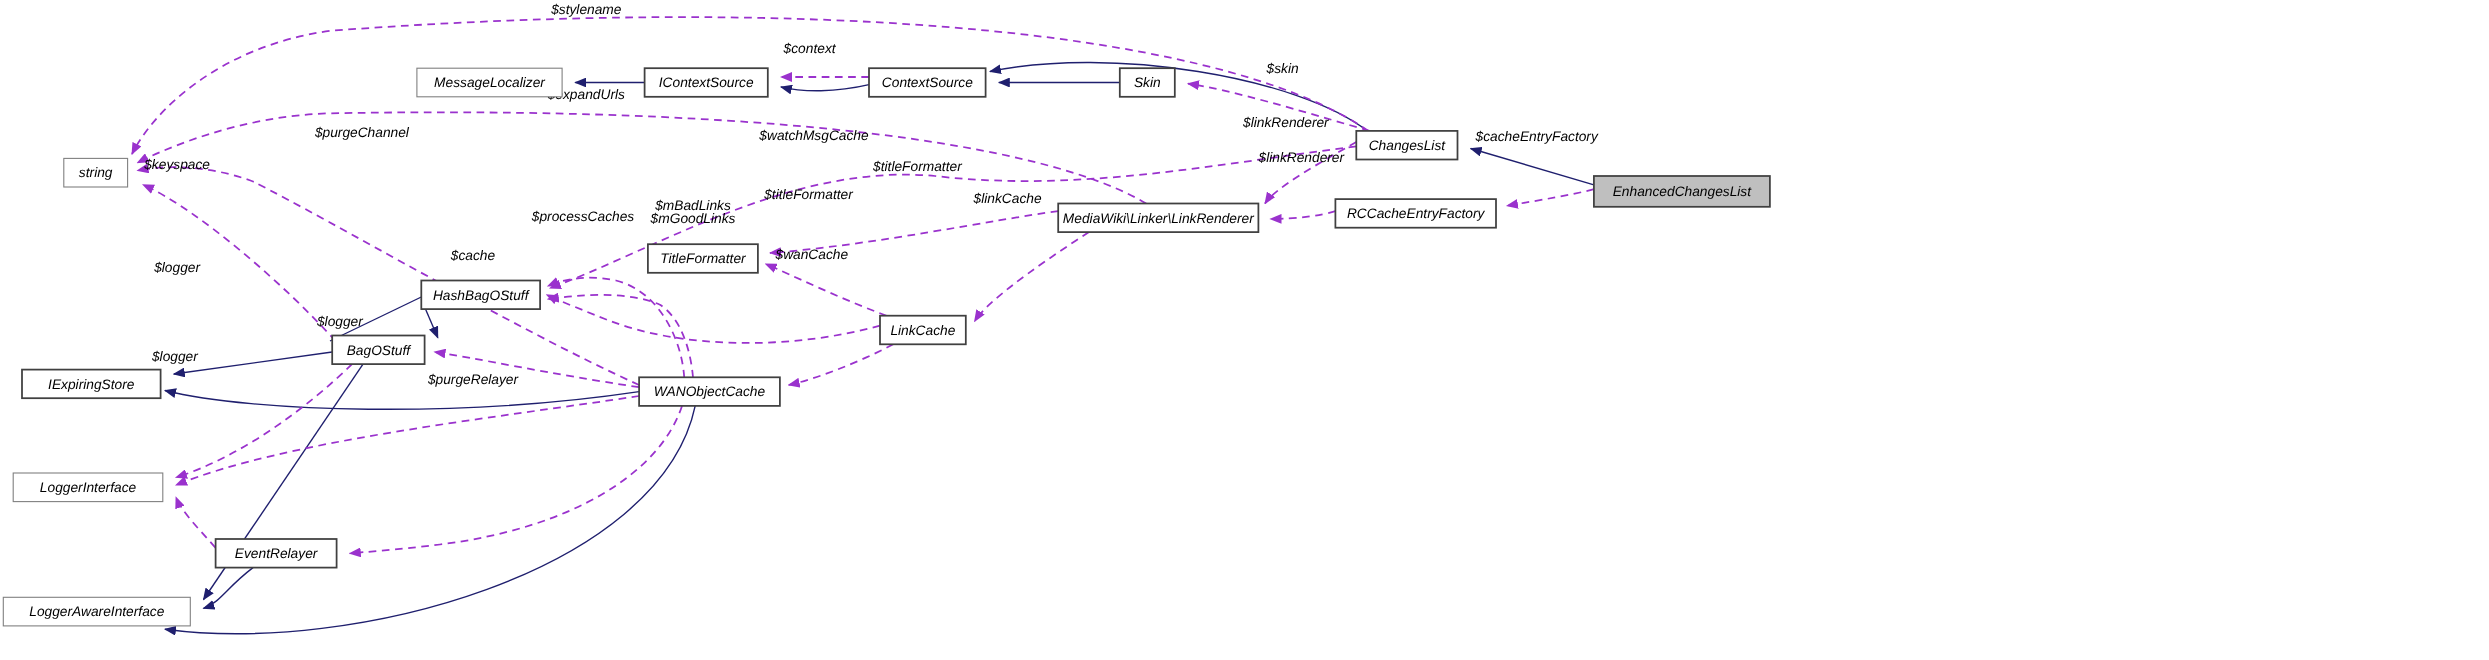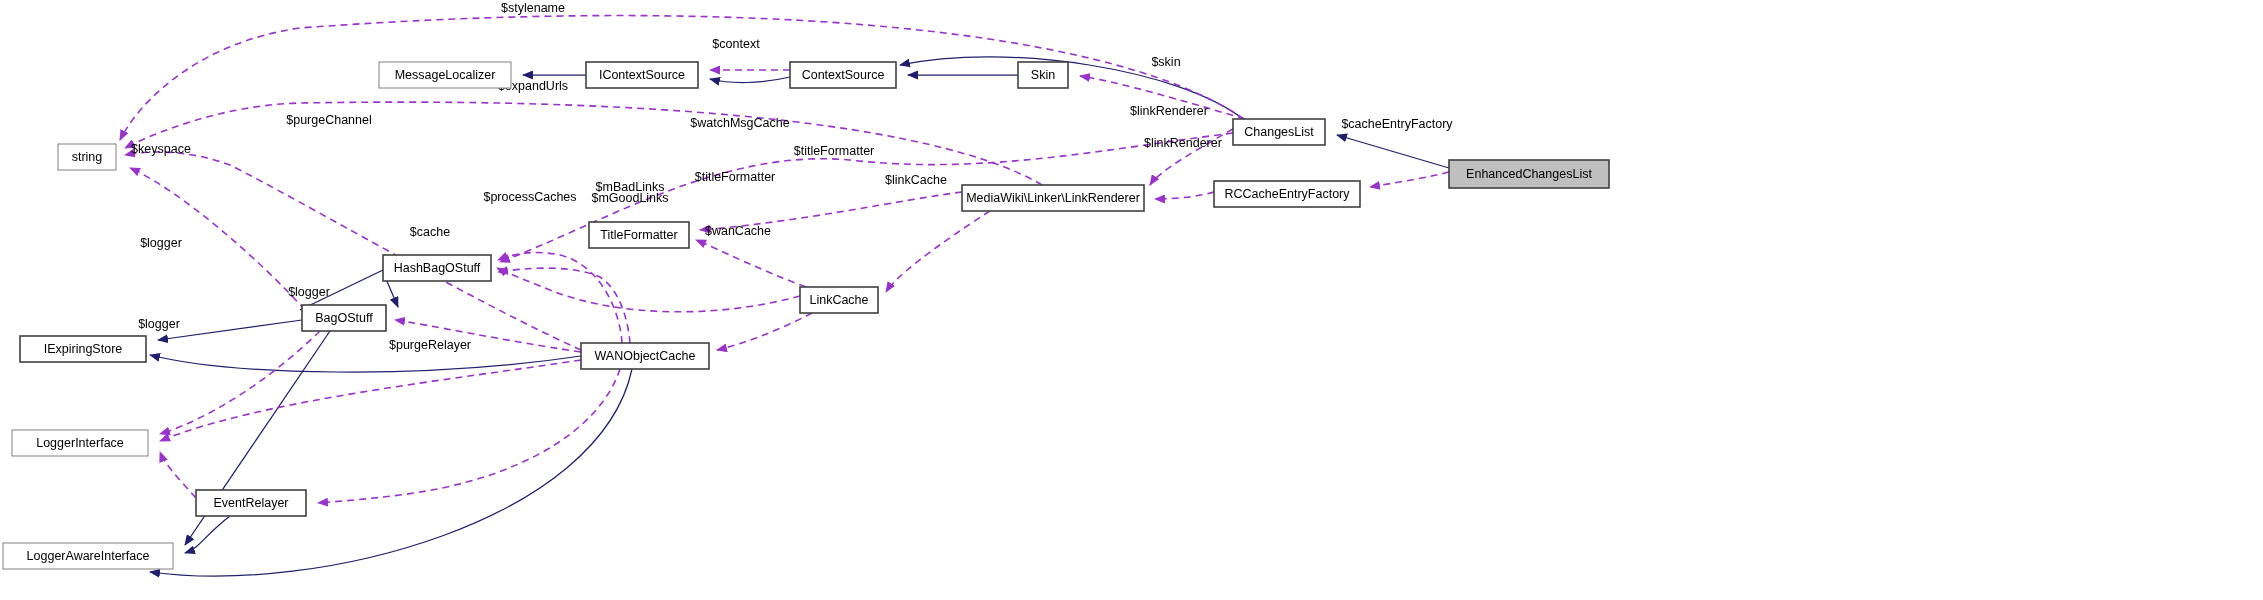--- a/index.html
+++ b/index.html
@@ -7,20 +7,21 @@
     padding: 0;
     background: #ffffff;
   }
   #diagram-root {
     position: relative;
     width: 2263px;
     height: 600px;
     background: #ffffff;
     font-family: "Liberation Sans", sans-serif;
     overflow: hidden;
+    font-style: italic;
   }
   svg#graph {
     position: absolute;
     top: 0;
     left: 0;
     width: 2263px;
     height: 600px;
     display: block;
   }
   .node-box {

